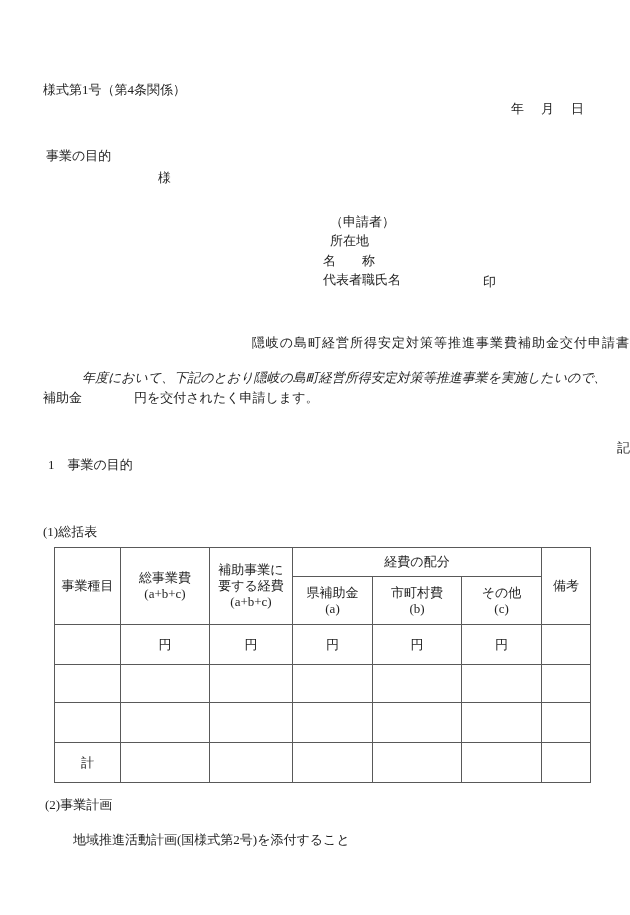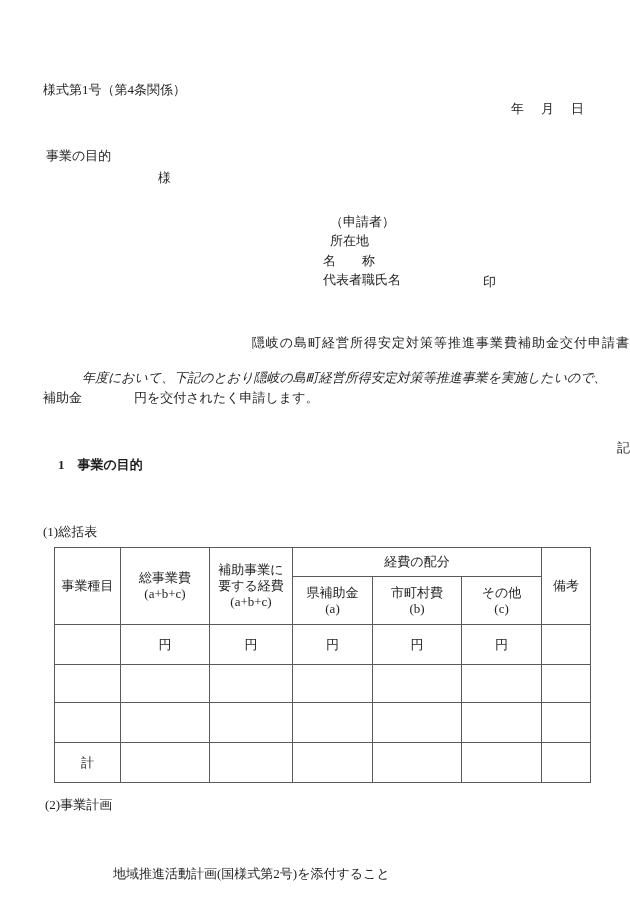--- a/index.html
+++ b/index.html
@@ -61,21 +61,21 @@
   <div class="abs" style="left:323px;top:272px;">代表者職氏名</div>
   <div class="abs" style="left:483px;top:274px;">印</div>
 
   <div class="abs center title" style="top:335px;">隠岐の島町経営所得安定対策等推進事業費補助金交付申請書</div>
 
   <div class="abs" style="left:43px;top:370px;font-style:italic;">　　　年度において、下記のとおり隠岐の島町経営所得安定対策等推進事業を実施したいので、</div>
   <div class="abs" style="left:43px;top:390px;">補助金　　　　円を交付されたく申請します。</div>
 
   <div class="abs center" style="top:440px;">記</div>
 
-  <div class="abs" style="left:58px;top:457px;font-weight:bold;">1　事業の目的</div>
+  <div class="abs" style="left:48px;top:457px;">1　事業の目的</div>
   <div class="abs" style="left:43px;top:524px;">(1)総括表</div>
 
   <div class="tablewrap">
     <table class="summary">
       <colgroup>
         <col style="width:66px">
           <col style="width:89px">
           <col style="width:83px">
         <col style="width:80px">
           <col style="width:89px">
@@ -145,15 +145,15 @@
           <td></td>
             <td></td>
           <td></td>
             <td></td>
         </tr>
       </tbody>
     </table>
   </div>
 
   <div class="abs" style="left:45px;top:797px;">(2)事業計画</div>
-  <div class="abs" style="left:73px;top:866px;margin-left:40px;">地域推進活動計画(国様式第2号)を添付すること</div>
+  <div class="abs" style="left:73px;top:832px;">地域推進活動計画(国様式第2号)を添付すること</div>
 
 </div>
 
 </body></html>

